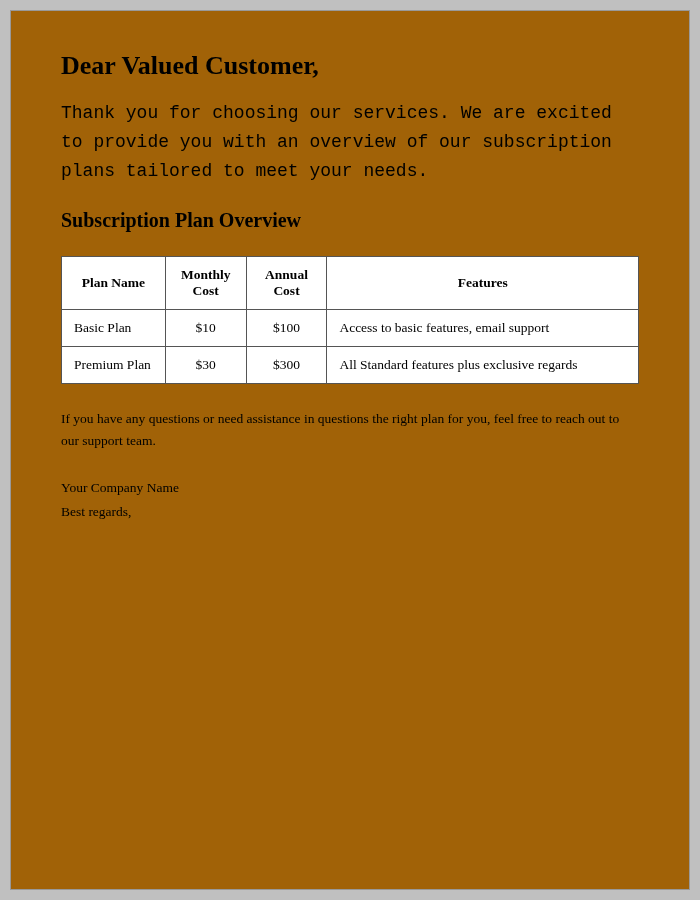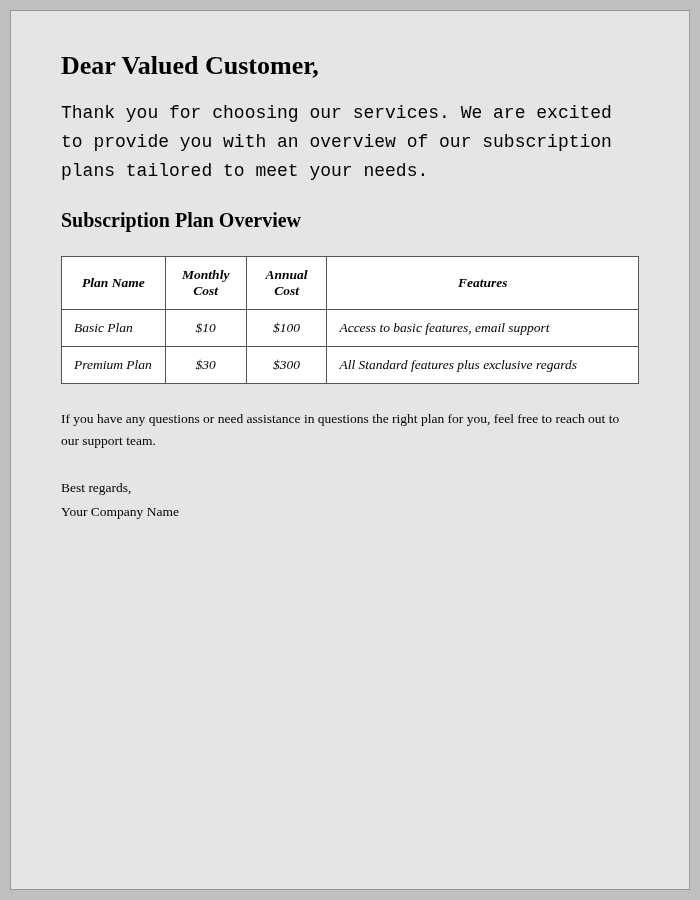--- a/index.html
+++ b/index.html
@@ -13,21 +13,21 @@
       display: flex;
       justify-content: center;
       align-items: flex-start;
       min-height: 900px;
       font-family: Georgia, 'Times New Roman', serif;
     }
 
     .page-container {
       width: 680px;
       min-height: 880px;
-      background: #e5e5e5;
+      background: #a16207;
       border: 1px solid #999;
       margin: 10px auto;
       padding: 40px 50px;
     }
 
     .salutation {
       font-size: 26px;
       font-weight: bold;
       margin-bottom: 18px;
       font-family: Georgia, serif;
@@ -46,21 +46,20 @@
       margin-bottom: 24px;
       font-family: Georgia, serif;
     }
 
     .plan-table {
       width: 100%;
       border-collapse: collapse;
       margin-bottom: 24px;
       font-family: Georgia, serif;
       font-size: 13.5px;
-      font-style: italic;
     }
 
     .plan-table th,
     .plan-table td {
       border: 1px solid #555;
       padding: 10px 12px;
       vertical-align: middle;
     }
 
     .plan-table thead tr th {
@@ -145,17 +144,17 @@
           <td>$30</td>
           <td>$300</td>
           <td>All Standard features plus exclusive regards</td>
         </tr>
       </tbody>
   </table>
 
   <p class="closing-text">If you have any questions or need assistance in questions the right plan for you, feel free to reach out to our support team.</p>
 
   <div class="sign-off">
+    <div>Your Company Name</div>
     <div>Best regards,</div>
-    <div>Your Company Name</div>
   </div>
 
 </div>
 
 </body></html>

